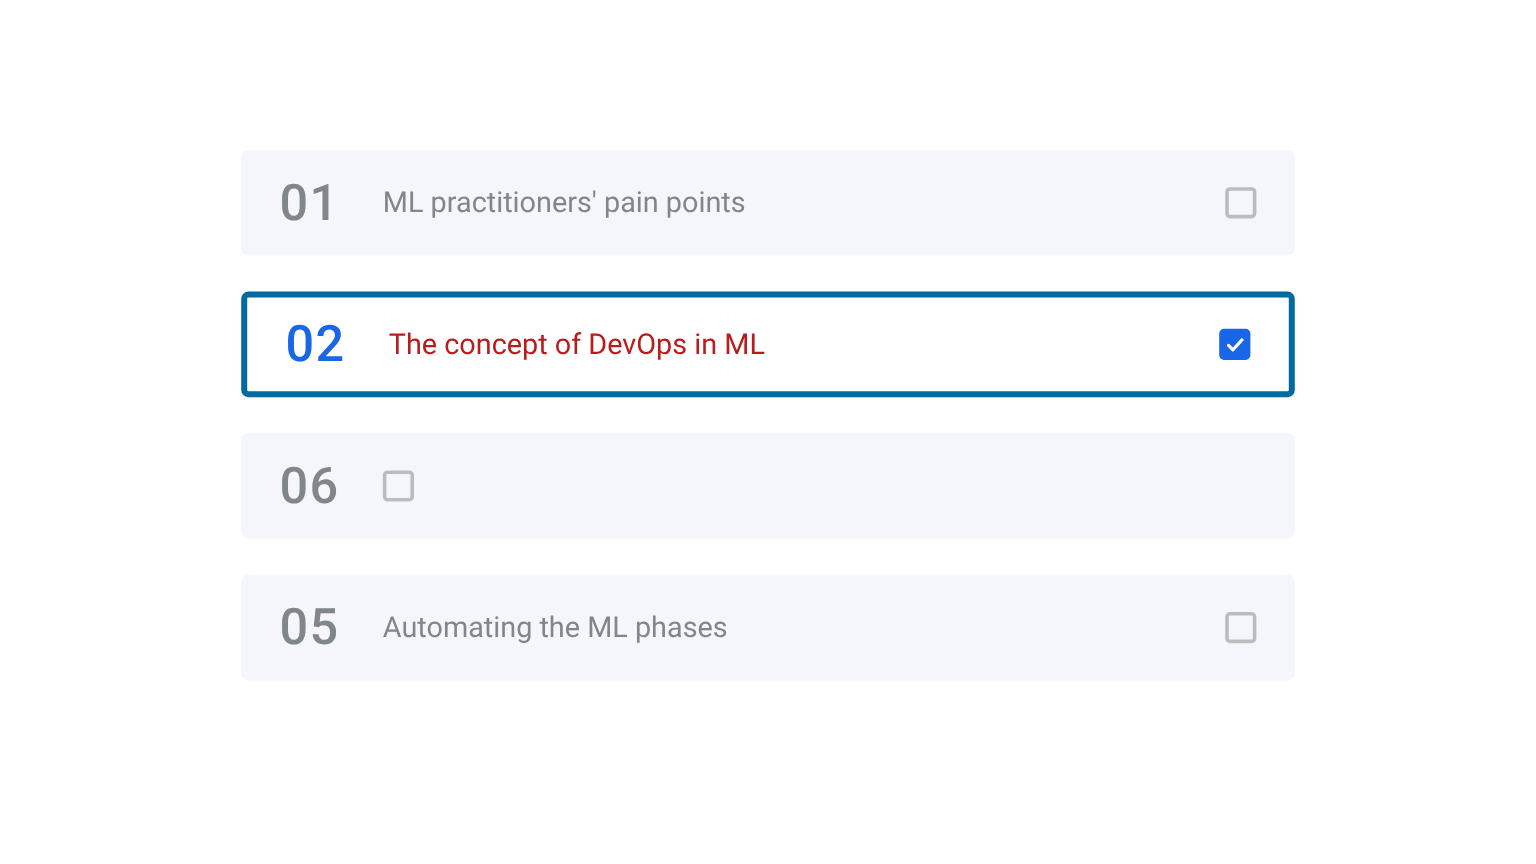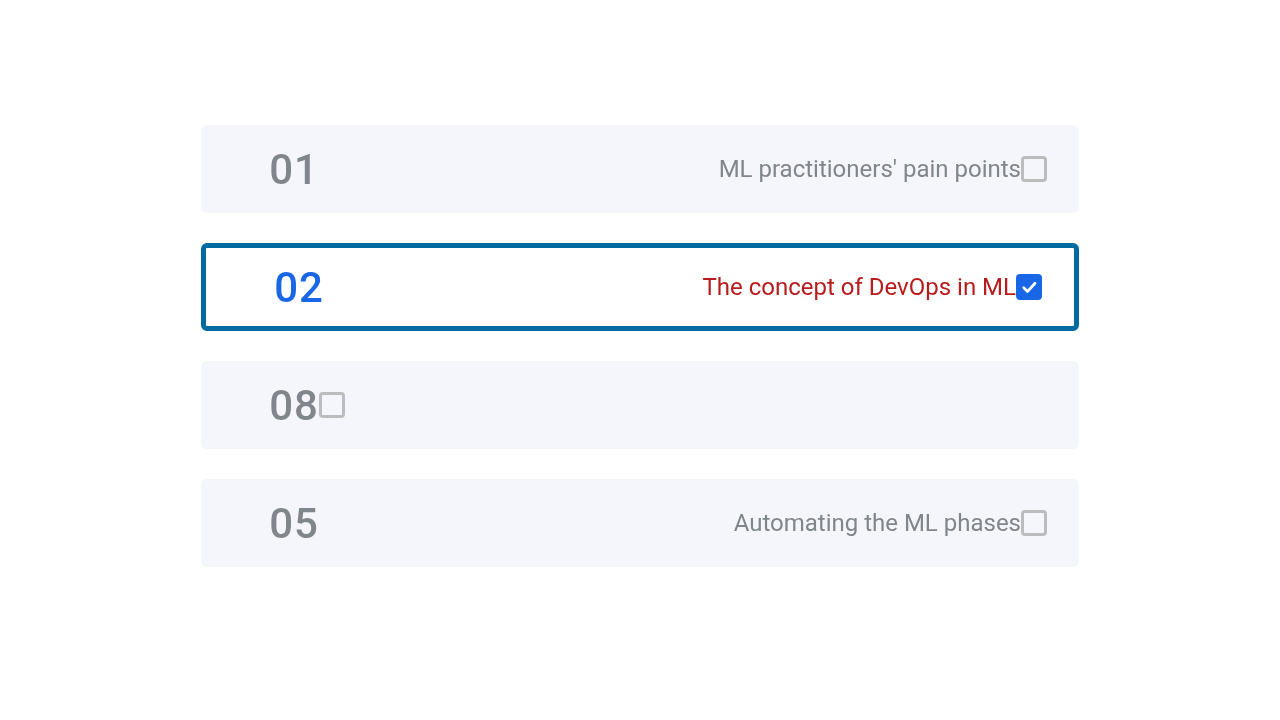--- a/index.html
+++ b/index.html
@@ -21,21 +21,20 @@
   }
   .item {
     height: 88px;
     background: #f4f6fb;
     border-radius: 6px;
     display: flex;
     align-items: center;
     padding: 0 32px 0 32px;
     cursor: pointer;
     position: relative;
-    text-align: right;
   }
   .item .num {
     font-size: 42px;
     font-weight: 500;
     color: #80868b;
     letter-spacing: 1px;
     width: 86px;
     flex-shrink: 0;
   }
   .item .label {
@@ -93,21 +92,21 @@
     <span class="num">02</span>
     <span class="label">The concept of DevOps in ML</span>
     <span class="check">
       <svg viewBox="0 0 24 24">
           <polyline points="5 13 10 18 20 7"></polyline>
         </svg>
     </span>
   </div>
 
   <div class="item">
-    <span class="num">08</span>
+    <span class="num">06</span>
     <span class="check"></span>
   </div>
 
   <div class="item">
     <span class="num">05</span>
     <span class="label">Automating the ML phases</span>
     <span class="check"></span>
   </div>
 
 </div>

